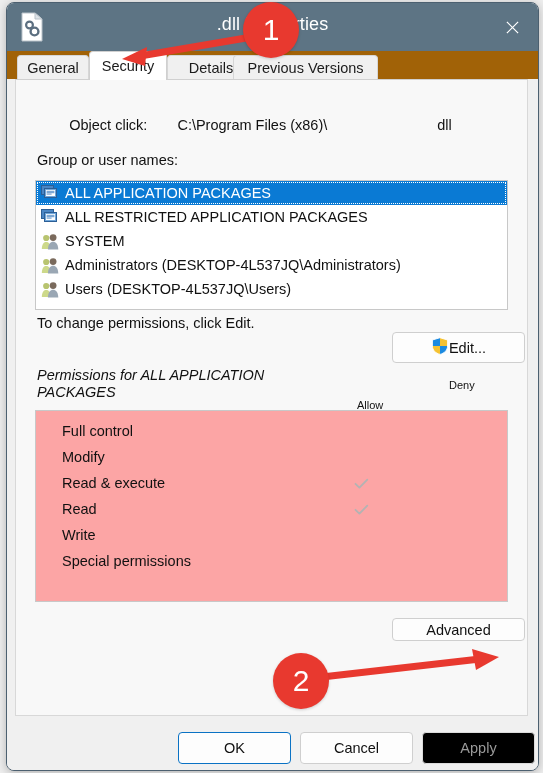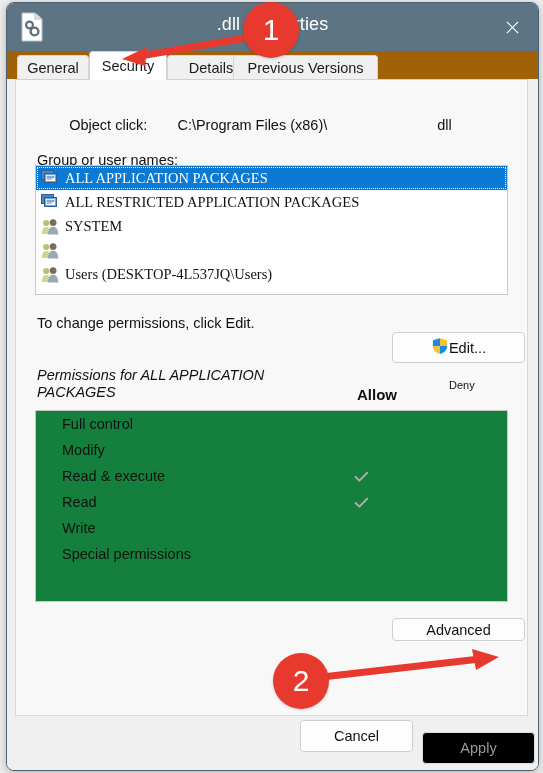--- a/index.html
+++ b/index.html
@@ -109,27 +109,26 @@
   .objname-ext  { margin-left: 110px; }
 
   .label-group {
     position: absolute; left: 21px; top: 72px;
     font-size: 14.5px; color: #111;
   }
 
   
   .listbox {
     position: absolute;
-    left: 19px; top: 85px;
+    left: 19px; top: 100px;
     width: 473px; height: 130px;
     box-sizing: border-box;
     background: #ffffff;
     border: 1px solid #c8c8c8;
     overflow: hidden;
-    font-family: Liberation Serif, serif;
   }
   .li {
     position: relative;
     height: 24px;
     display: flex; align-items: center;
     padding-left: 5px;
     font-size: 14.5px;
     color: #111;
     box-sizing: border-box;
   }
@@ -170,36 +169,37 @@
   .shield { width: 18px; height: 18px; }
 
   .label-perm {
     position: absolute; left: 21px; top: 287px;
     font-size: 14.5px; color: #111;
     line-height: 17px;
     width: 260px;
     font-style: italic;
   }
   .col-allow {
-    position: absolute; left: 341px; top: 306px;
-    font-size: 15px; color: #111; font-weight: bold;
+    position: absolute; left: 341px; top: 319px;
+    font-size: 11px; color: #111;
   }
   .col-deny {
     position: absolute; left: 433px; top: 299px;
     font-size: 11px; color: #111;
   }
 
   
   .permbox {
     position: absolute;
     left: 19px; top: 330px;
     width: 473px; height: 192px;
     box-sizing: border-box;
-    background: #15803d;
+    background: #fca5a5;
     border: 1px solid #c8c8c8;
+    padding-top: 7px;
   }
   .perm-row {
     position: relative;
     height: 26px;
     display: flex; align-items: center;
     font-size: 14.5px;
     color: #111;
   }
   .perm-name { position: absolute; left: 26px; }
   .perm-allow {
@@ -234,21 +234,21 @@
   }
   .btn-ok {
     position: absolute;
     left: 171px; top: 15px;
     width: 113px; height: 32px;
     background: #fdfdfd;
     border: 1px solid #0a72c4;
   }
   .btn-cancel {
     position: absolute;
-    left: 293px; top: 3px;
+    left: 293px; top: 15px;
     width: 113px; height: 32px;
   }
   .btn-apply {
     position: absolute;
     left: 415px; top: 15px;
     width: 113px; height: 32px;
     background: #000000;
     border-color: #dcdcdc;
     color: #9a9a9a;
   }
@@ -353,20 +353,21 @@
 
         <div class="li">
           <span class="li-icon">
             <svg class="usericon" viewBox="0 0 19 17">
               <circle cx="5.2" cy="5" r="3.1" fill="#b8c46f"></circle>
               <path d="M0.8 16 C1 10.8 3 9.1 5.2 9.1 C7.4 9.1 9.4 10.8 9.6 16 z" fill="#cdd98a"></path>
               <circle cx="12.1" cy="4.6" r="3.4" fill="#7a6a5c"></circle>
               <path d="M6.9 16.5 C7.2 10.6 9.5 8.7 12.1 8.7 C14.7 8.7 17 10.6 17.3 16.5 z" fill="#9aa7b4"></path>
             </svg>
           </span>
+          <span class="li-text">Administrators (DESKTOP-4L537JQ\Administrators)</span>
         </div>
 
         <div class="li">
           <span class="li-icon">
             <svg class="usericon" viewBox="0 0 19 17">
               <circle cx="5.2" cy="5" r="3.1" fill="#b8c46f"></circle>
               <path d="M0.8 16 C1 10.8 3 9.1 5.2 9.1 C7.4 9.1 9.4 10.8 9.6 16 z" fill="#cdd98a"></path>
               <circle cx="12.1" cy="4.6" r="3.4" fill="#7a6a5c"></circle>
               <path d="M6.9 16.5 C7.2 10.6 9.5 8.7 12.1 8.7 C14.7 8.7 17 10.6 17.3 16.5 z" fill="#9aa7b4"></path>
             </svg>
@@ -448,20 +449,21 @@
           <span class="perm-deny"></span>
         </div>
 
       </div>
 
       <div class="btn btn-advanced">Advanced</div>
 
     </div>
 
     <div class="footer">
+      <div class="btn btn-ok">OK</div>
       <div class="btn btn-cancel">Cancel</div>
       <div class="btn btn-apply">Apply</div>
     </div>
 
   </div>
 
   <svg class="anno-svg" viewBox="0 0 543 773">
     <g>
       <path d="M246 38 L140 56" stroke="#e8392f" stroke-width="7" fill="none" stroke-linecap="round"></path>
       <path d="M122 59 L147 47 L145 66 Z" fill="#e8392f"></path>

